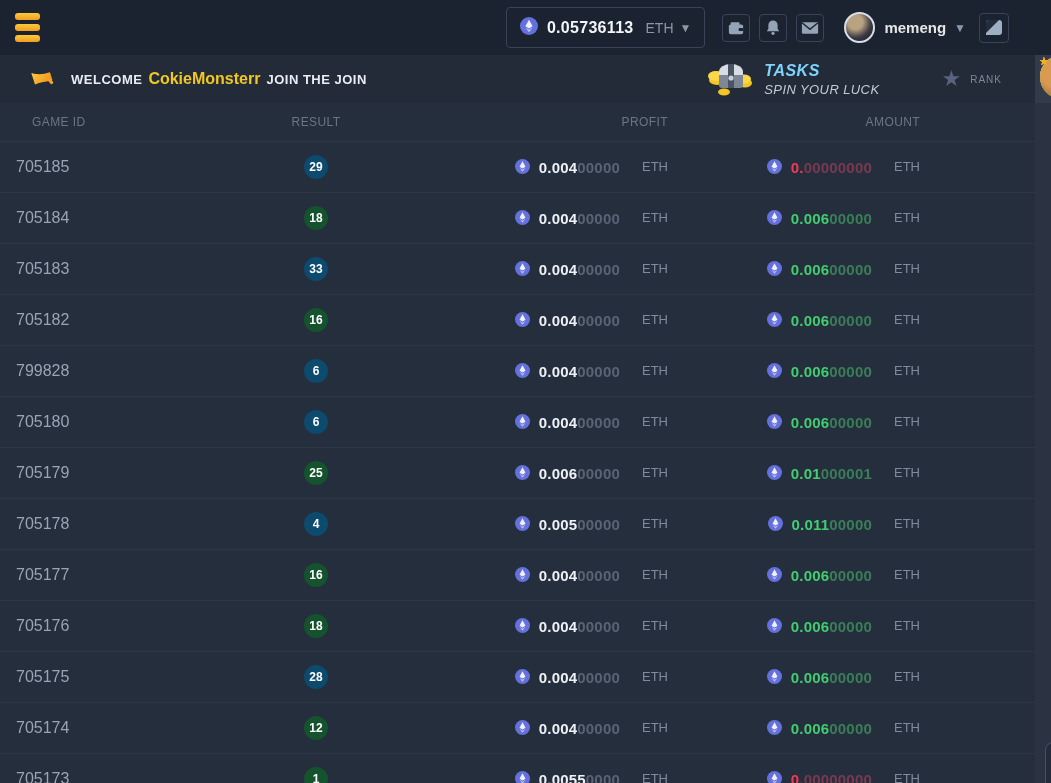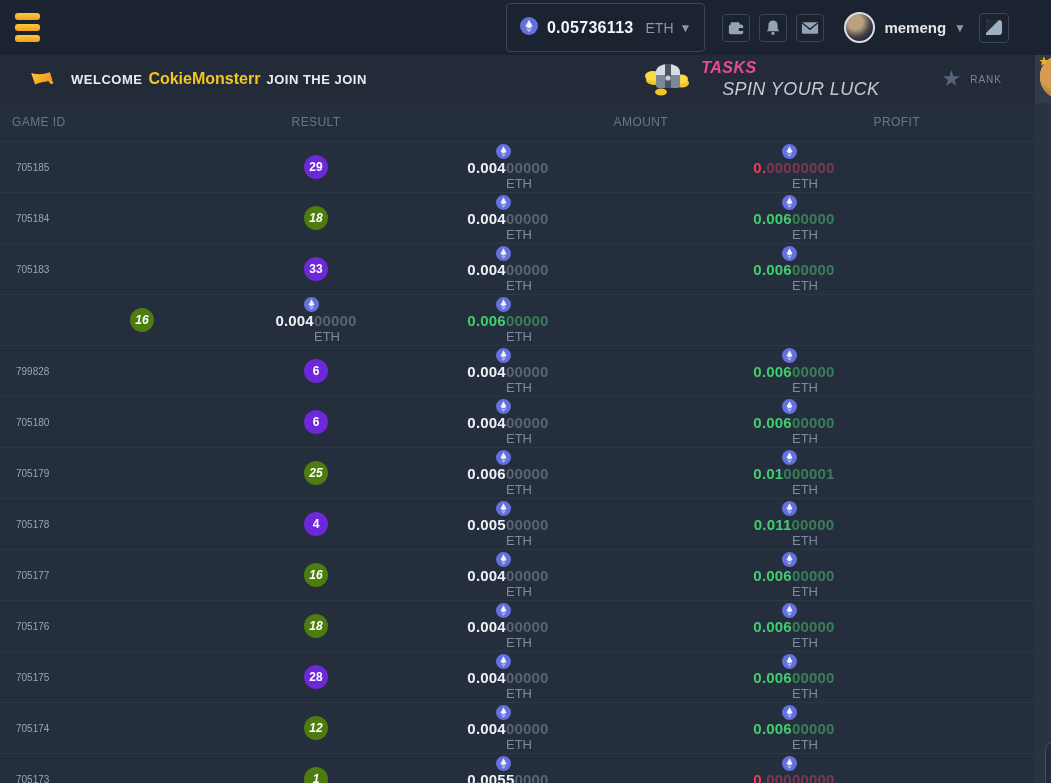--- a/index.html
+++ b/index.html
@@ -4,21 +4,21 @@
 <style>
   * { margin:0; padding:0; box-sizing:border-box; }
   html,body { width:1051px; height:783px; overflow:hidden; }
   body { font-family:"Liberation Sans", sans-serif; background:#252e3c; }
 
   
   .topbar { height:55px; background:#1b2330; display:flex; align-items:center; padding:0 42px 0 15px; }
   .hamburger { width:25px; height:29px; display:flex; flex-direction:column; justify-content:space-between; cursor:pointer; }
   .hamburger div { height:7px; border-radius:3px; background:linear-gradient(180deg,#fcc93c,#f29e1f); }
   .tb-right { margin-left:auto; display:flex; align-items:center; }
-  .balance-pill { height:49px; border:1px solid #39445a; border-radius:4px; display:flex; align-items:center; padding:0 13px; margin-right:17px; }
+  .balance-pill { height:41px; border:1px solid #39445a; border-radius:4px; display:flex; align-items:center; padding:0 13px; margin-right:17px; }
   .balance-pill .val { color:#f2f5f9; font-weight:bold; font-size:16px; margin:0 12px 0 9px; letter-spacing:.3px; }
   .balance-pill .cur { color:#8b97a8; font-size:14px; margin-right:6px; }
   .caret { color:#8b97a8; font-size:12px; line-height:1; }
   .icon-btn { width:28px; height:28px; border:1px solid #39445a; border-radius:4px; display:flex; align-items:center; justify-content:center; margin-left:9px; cursor:pointer; }
   .icon-btn svg { display:block; }
   .user-group { display:flex; align-items:center; margin-left:20px; cursor:pointer; }
   .avatar { width:31px; height:31px; border-radius:50%; border:2px solid #d9dfe8;
             background:radial-gradient(circle at 35% 30%,#b9a27f 0 28%,#3c3a44 60%,#17181f); }
   .user-name { color:#e5e5e5; font-weight:bold; font-size:15px; margin:0 8px 0 9px; }
   .chat-btn { margin-left:13px; width:30px; height:30px; position:relative; }
@@ -29,39 +29,39 @@
   .page-body { display:flex; height:728px; }
   .main { width:1035px; }
 
   
   .banner { height:48px; background:#232b38; display:flex; align-items:center; padding:0 33px 0 30px; }
   .mega { margin-right:17px; }
   .welcome-prefix, .welcome-suffix { color:#e9edf3; font-weight:bold; font-size:13px; letter-spacing:.5px; }
   .welcome-name { color:#f3c81e; font-weight:bold; font-size:16px; margin:0 6px; }
   .tasks { margin-left:auto; display:flex; align-items:center; gap:11px; cursor:pointer; }
   .tasks-text { font-style:italic; }
-  .tasks-title { color:#ec4899; font-weight:bold; font-size:16px; letter-spacing:.5px;font-style:italic; }
-  .tasks-sub { color:#c3cad6; font-size:18px; margin-top:2px; letter-spacing:.4px;margin-left:21px; }
+  .tasks-title { color:#7dd3fc; font-weight:bold; font-size:16px; letter-spacing:.5px;font-style:italic; }
+  .tasks-sub { color:#c3cad6; font-size:13px; margin-top:2px; letter-spacing:.4px; }
   .rank { margin-left:62px; display:flex; align-items:center; gap:9px; cursor:pointer; }
   .rank-star { color:#57647c; font-size:22px; line-height:1; }
   .rank-label { color:#7b8698; font-size:10px; letter-spacing:1px; }
 
   
   .grid-cols { display:grid; grid-template-columns:284px 64px 320px 252px 1fr; align-items:center; }
   .thead { height:38px; }
   .th { color:#6b7685; font-size:12px; letter-spacing:.4px; }
-  .th.left { padding-left:12px; }
+  .th.left { padding-left:32px; }
   .th.center { text-align:center; }
   .th.right { text-align:right; }
   .row { height:51px; border-top:1px solid #2e3745; cursor:pointer; }
-  .game-id { color:#99a4b5; font-size:10px; padding-left:16px; }
+  .game-id { color:#99a4b5; font-size:16px; padding-left:16px; }
   .badge { width:24px; height:24px; border-radius:50%; margin:0 auto; color:#fff; font-size:12px; font-weight:bold; display:flex; align-items:center; justify-content:center; }
-  .badge.pink { background:#6d28d9; }
-  .badge.dark { background:#4d7c0f;font-style:italic; }
-  .money { display:flex; align-items:center; justify-content:flex-end;flex-direction:column; }
+  .badge.pink { background:#0c4a6e; }
+  .badge.dark { background:#14532d; }
+  .money { display:flex; align-items:flex-start; justify-content:flex-end; }
   .money .coin { margin-right:9px; display:flex; }
   .money .value { font-size:15px; font-weight:bold; letter-spacing:.2px; white-space:nowrap; }
   .money .unit { color:#7e8a9d; font-size:13px; margin-left:22px; }
   .amount .main { color:#edf0f5; } .amount .dim { color:#5a6375; }
   .profit.win .main { color:#42cd70; } .profit.win .dim { color:#3a7e58; }
   .profit.loss .main { color:#f23a56; } .profit.loss .dim { color:#7b3950; }
 
   
   .chat-strip { width:16px; background:#2b3342; position:relative; overflow:hidden; }
   .chat-strip .strip-top { position:absolute; top:0; left:0; right:0; height:48px; background:#323b4a; }
@@ -180,22 +180,22 @@
 
       <div class="rank">
         <span class="rank-star">★</span>
         <span class="rank-label">RANK</span>
       </div>
     </div>
 
     <div class="thead grid-cols">
       <div class="th left">GAME ID</div>
       <div class="th center">RESULT</div>
+      <div class="th right">PROFIT</div>
       <div class="th right">AMOUNT</div>
-      <div class="th right">PROFIT</div>
       <div></div>
     </div>
     <div>
   <div class="row grid-cols">
     <div class="game-id">705185</div>
     <div class="badge pink">29</div>
     <div class="money amount">
       <span class="coin">
         <svg width="15" height="15" viewBox="0 0 16 16">
                 <circle cx="8" cy="8" r="8" fill="#6470dd"></circle>
@@ -270,20 +270,21 @@
                 <path d="M8 13.6 L11.2 9.4 L8 11.4 L4.8 9.4 Z" fill="#fff" opacity=".6"></path>
               </svg>
       </span>
       <span class="value"><span class="main">0.006</span><span class="dim">00000</span></span>
       <span class="unit">ETH</span>
     </div>
     <div></div>
   </div>
 
   <div class="row grid-cols">
+    <div class="game-id">705182</div>
     <div class="badge dark">16</div>
     <div class="money amount">
       <span class="coin">
         <svg width="15" height="15" viewBox="0 0 16 16">
                 <circle cx="8" cy="8" r="8" fill="#6470dd"></circle>
                 <path d="M8 2.5 L11.2 8.2 L8 10.2 L4.8 8.2 Z" fill="#fff" opacity=".9"></path>
                 <path d="M8 13.6 L11.2 9.4 L8 11.4 L4.8 9.4 Z" fill="#fff" opacity=".6"></path>
               </svg>
       </span>
       <span class="value"><span class="main">0.004</span><span class="dim">00000</span></span>

